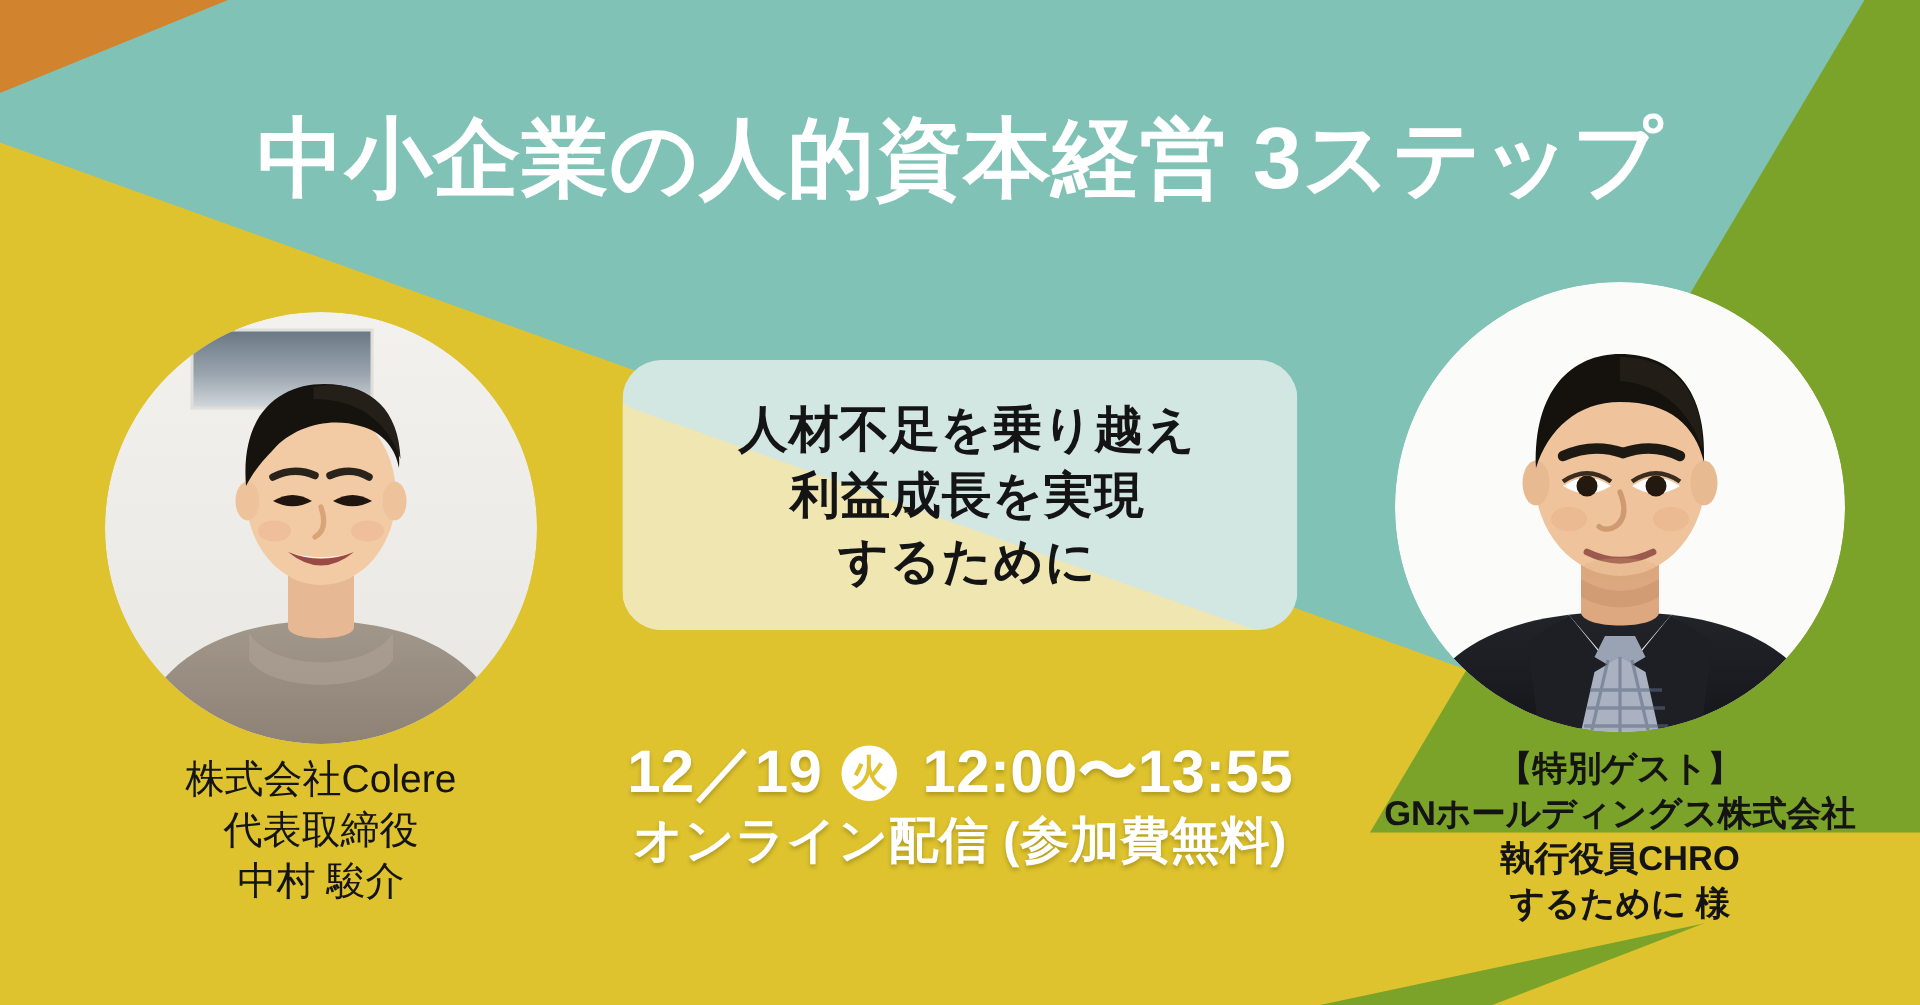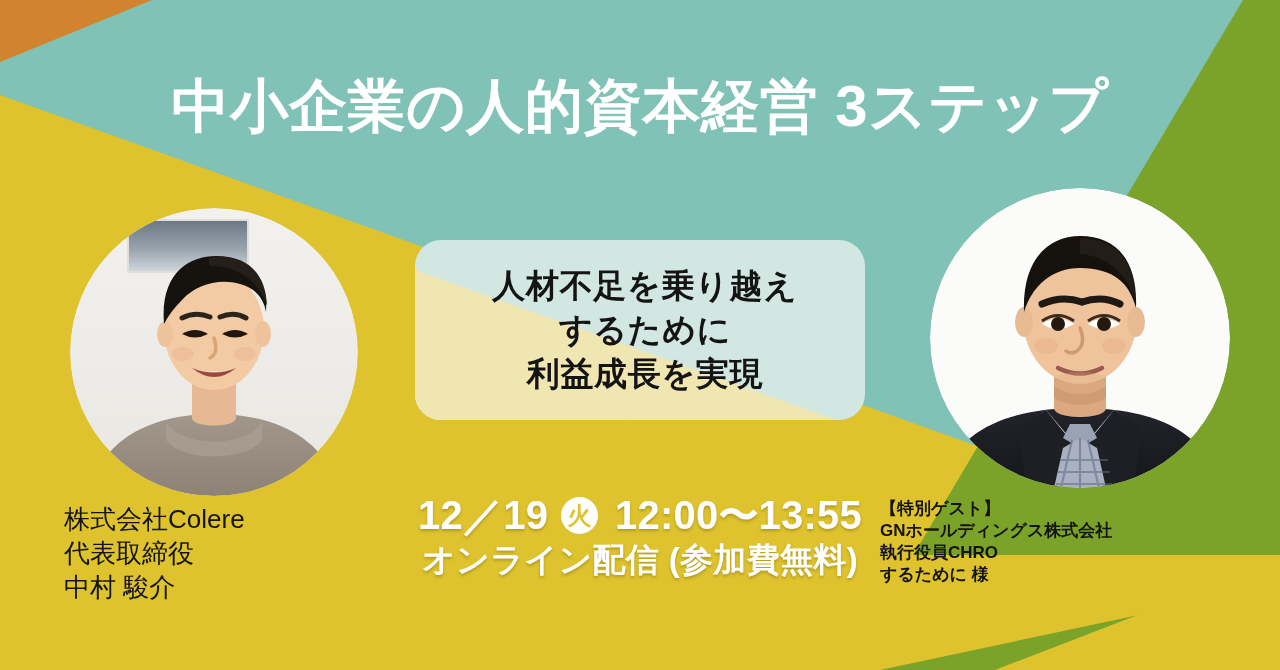--- a/index.html
+++ b/index.html
@@ -77,26 +77,26 @@
     text-shadow:none;
     flex:0 0 auto;
   }
   .dt-row2{
     font-size:33px;font-weight:700;line-height:1.25;
     white-space:nowrap;letter-spacing:0.01em;
   }
 
   
   .caption{
-    position:absolute;text-align:left;color:#141414;font-weight:700;
+    position:absolute;text-align:center;color:#141414;font-weight:700;
     line-height:1.30;white-space:nowrap;
   }
   .cap-left{left:64px;top:503px;width:300px;font-size:26px;}
   .cap-left span{display:block;font-weight:400;}
-  .cap-right{left:880px;top:498px;width:400px;font-size:17px;}
+  .cap-right{left:880px;top:498px;width:400px;font-size:23px;}
   .cap-right span{display:block;}
 </style>
 </head>
 <body>
 
 <div class="stage">
 
   <div class="bg">
     <svg viewBox="0 0 1280 670" preserveAspectRatio="none">
 
@@ -242,22 +242,22 @@
   <div class="subcard">
     <div class="wash">
       <svg viewBox="0 0 450 180" preserveAspectRatio="none">
         <rect x="0" y="0" width="450" height="180" fill="#D2E7E2"></rect>
         <polygon points="0,30 450,190 450,180 0,180" fill="#EFE6B2"></polygon>
         <polygon points="0,28 215,180 0,180" fill="#EFE6B2"></polygon>
       </svg>
     </div>
     <div class="subtext">
       <span>人材不足を乗り越え</span>
+      <span>利益成長を実現</span>
       <span>するために</span>
-      <span>利益成長を実現</span>
     </div>
   </div>
 
   <div class="datetime">
     <div class="dt-row1">
       <span>12／19</span>
       <span class="daybadge">火</span>
       <span>12:00〜13:55</span>
     </div>
     <div class="dt-row2">オンライン配信 (参加費無料)</div>

